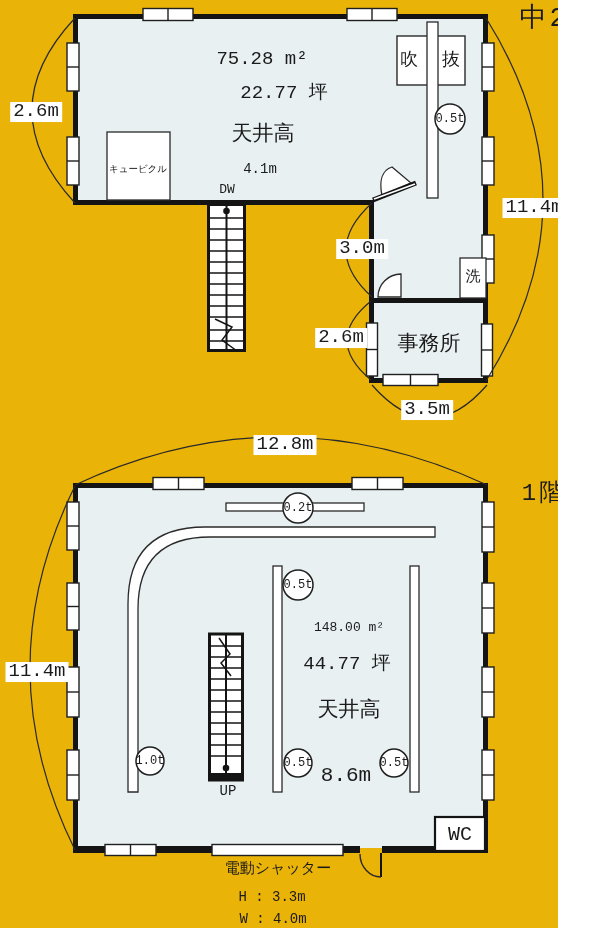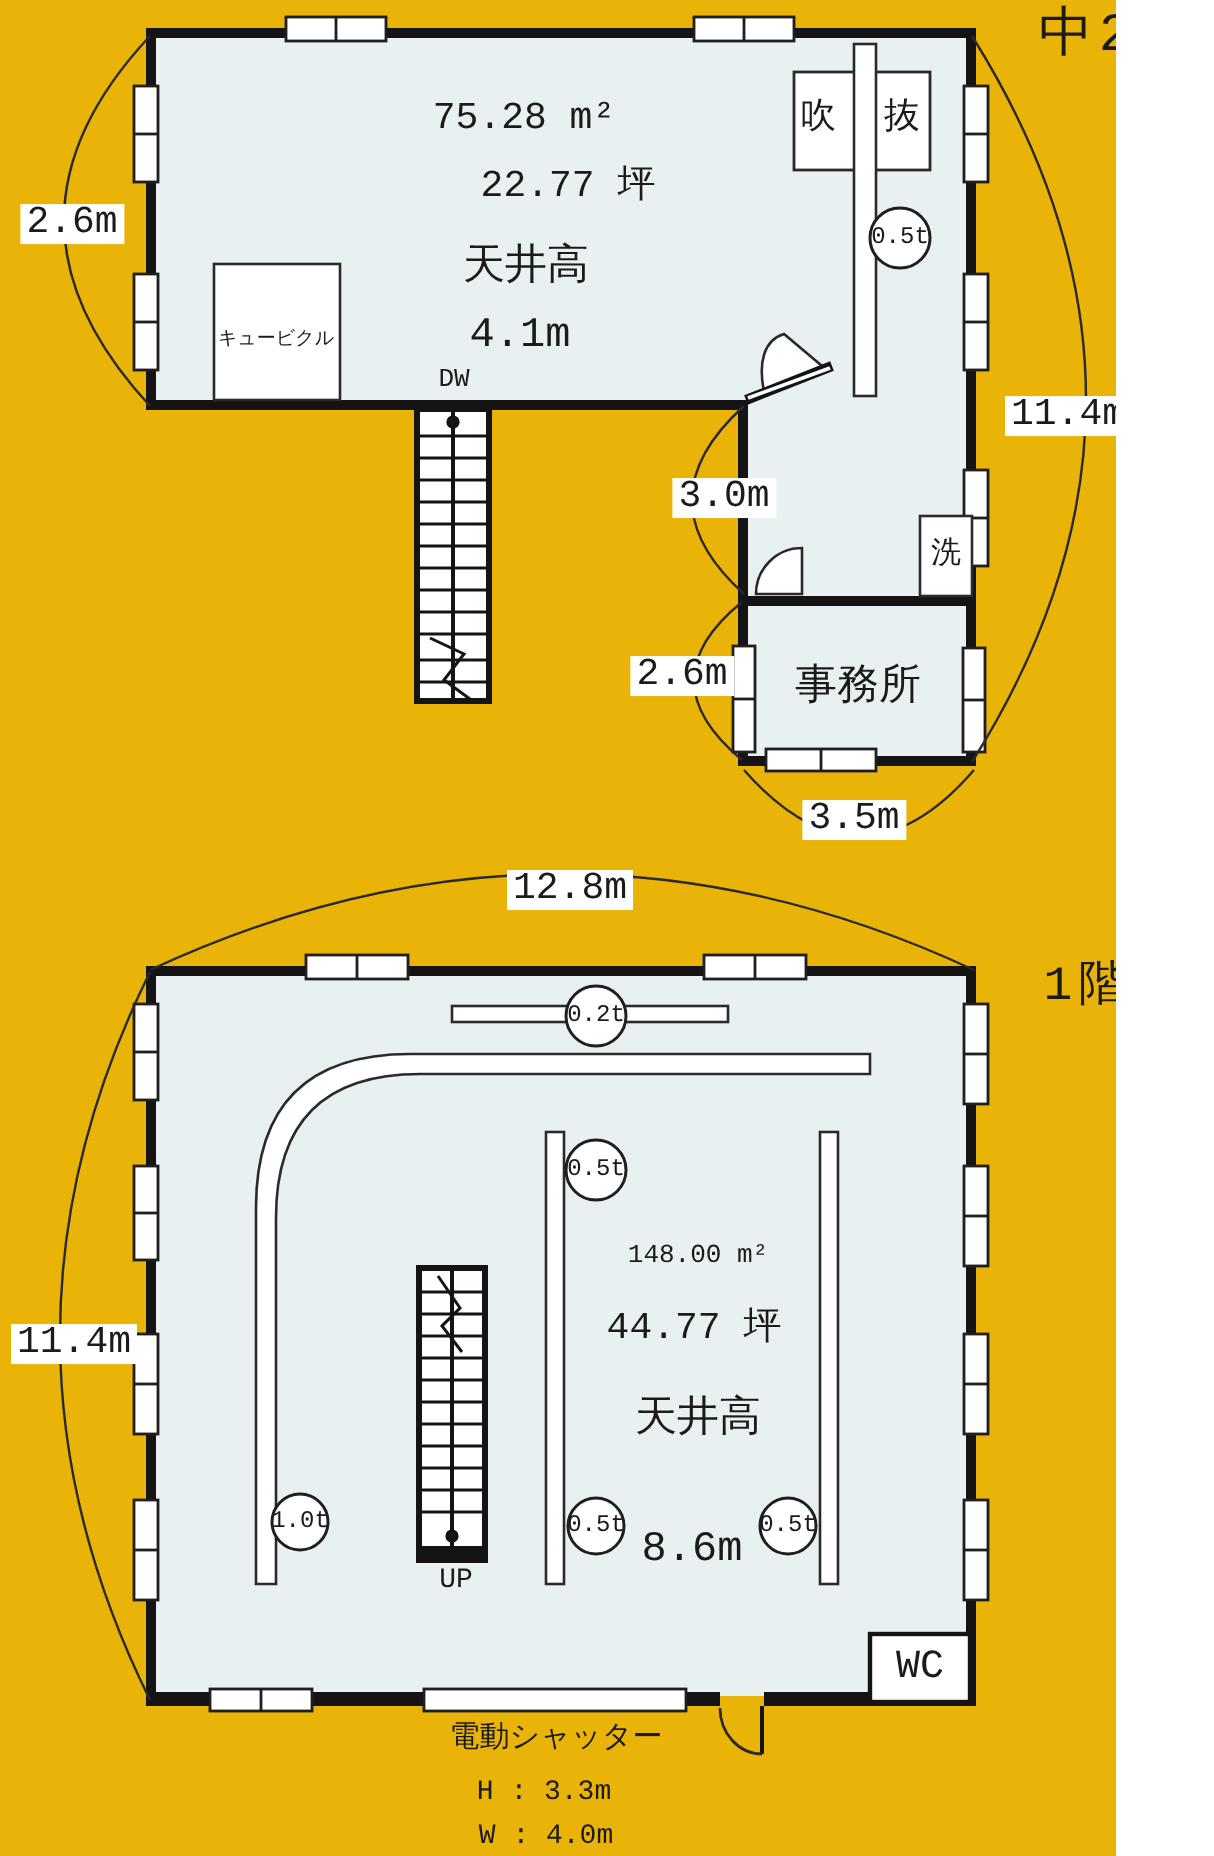--- a/index.html
+++ b/index.html
@@ -188,21 +188,21 @@
       <path d="M 75 485 Q 281 389 487 485"></path>
       <path d="M 75 486 Q -15 668 75 850"></path>
     </g>
   </g>
 </svg>
 
 <div class="lbl title" style="left:559px;top:19px;font-size:27px;">中2階</div>
 <div class="lbl" style="left:262px;top:60px;font-size:19px;">75.28 m²</div>
 <div class="lbl" style="left:264px;top:94px;font-size:19px;margin-left:20px;">22.77 坪</div>
 <div class="lbl" style="left:263px;top:135px;font-size:21px;">天井高</div>
-<div class="lbl" style="left:260px;top:169px;font-size:21px;">4.1m</div>
+<div class="lbl" style="left:260px;top:169px;font-size:14px;">4.1m</div>
 <div class="lbl" style="left:227px;top:190px;font-size:13px;">DW</div>
 <div class="lbl dim" style="left:36px;top:112px;font-size:19px;">2.6m</div>
 <div class="lbl dim" style="left:534px;top:208px;font-size:19px;">11.4m</div>
 <div class="lbl dim" style="left:342px;top:249px;font-size:19px;margin-left:20px;">3.0m</div>
 <div class="lbl dim" style="left:341px;top:338px;font-size:19px;">2.6m</div>
 <div class="lbl dim" style="left:427px;top:410px;font-size:19px;">3.5m</div>
 <div class="lbl" style="left:429px;top:345px;font-size:21px;">事務所</div>
 <div class="lbl" style="left:473px;top:278px;font-size:15px;">洗</div>
 <div class="lbl" style="left:138px;top:170px;font-size:9.5px;">キュービクル</div>
 <div class="lbl" style="left:409px;top:60px;font-size:18px;">吹</div>

